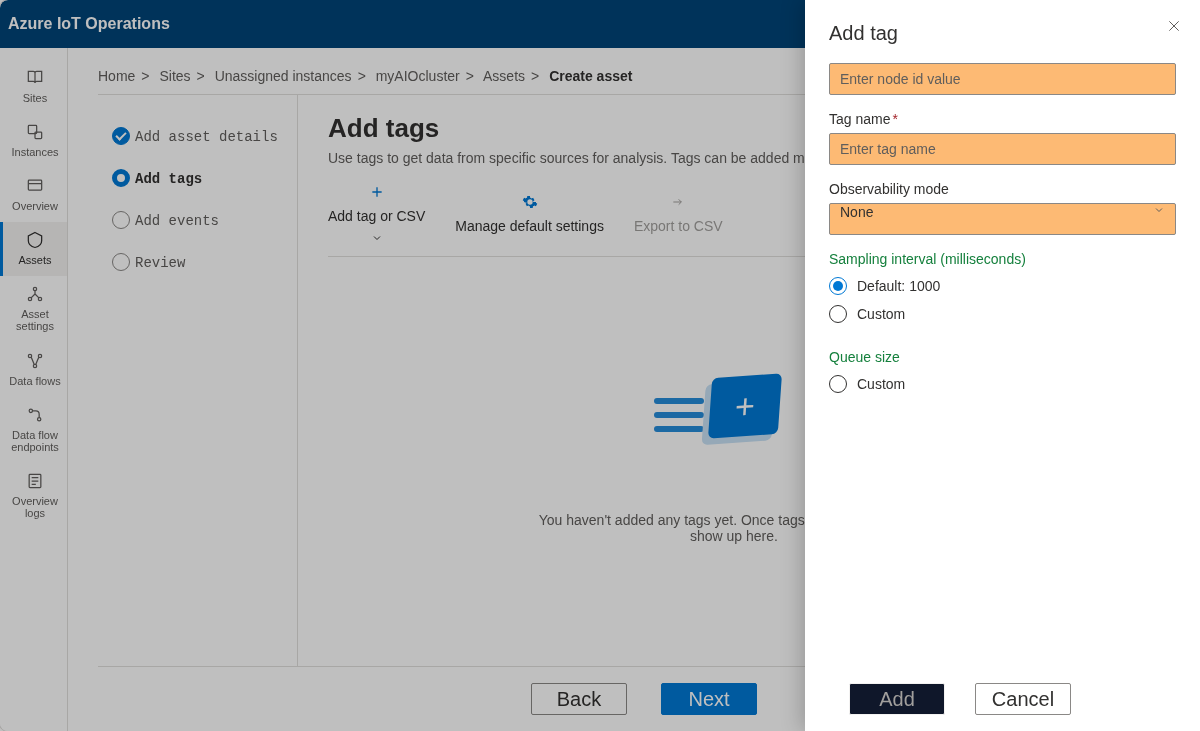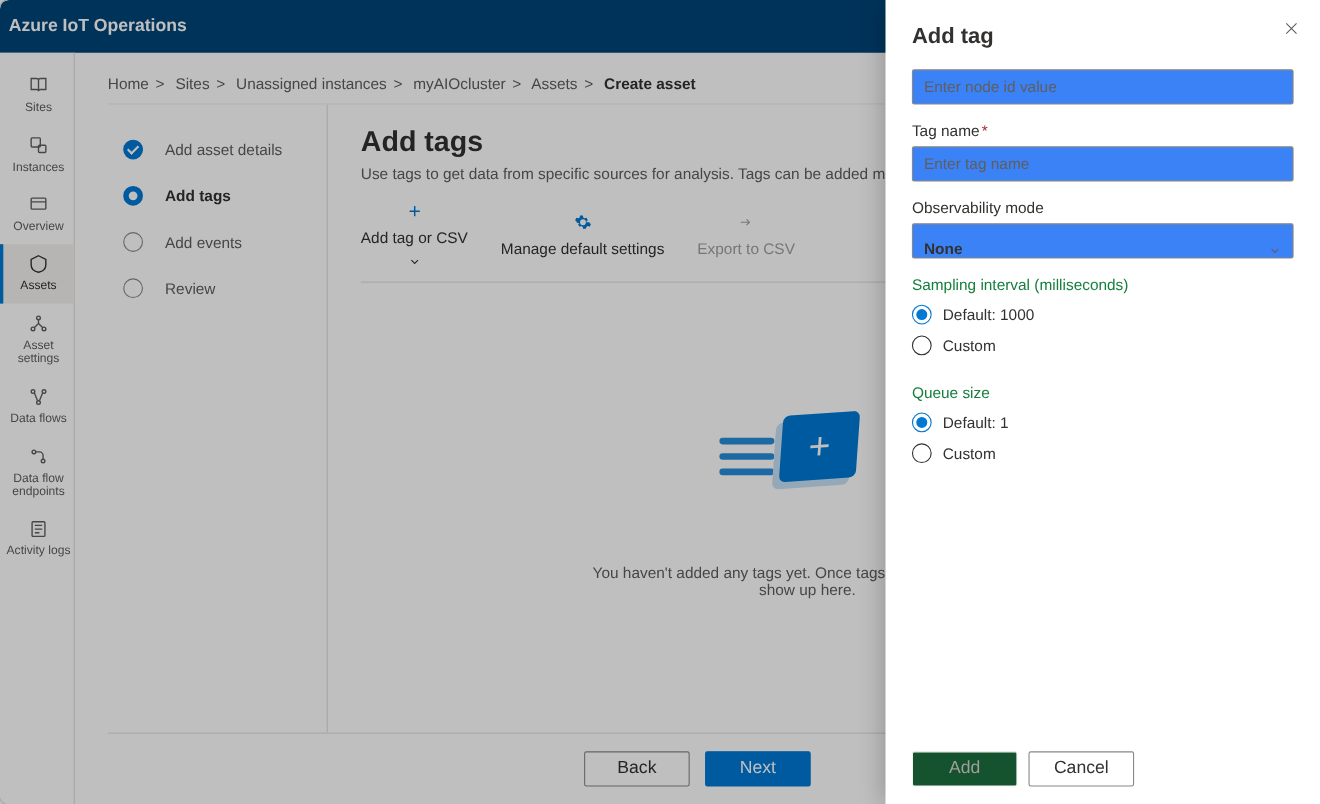--- a/index.html
+++ b/index.html
@@ -18,65 +18,65 @@
   .leftnav .label { text-align:center; line-height:1.1; }
 
   .main { flex:1; display:flex; flex-direction:column; position:relative; }
   .breadcrumb { padding:20px 30px 10px; color:#605e5c; font-size:14px;}
   .breadcrumb span.sep { margin:0 6px; }
   .breadcrumb .crumb { color:#605e5c; }
   .breadcrumb .current { color:#323130; font-weight:600;}
 
   .content { display:flex; flex:1; border-top:1px solid #e1dfdd; margin:0 30px; overflow:hidden; border-radius:0 0 8px 0;}
   .stepper { width:200px; border-right:1px solid #e1dfdd; padding:20px 0; }
-  .step { display:flex; align-items:center; gap:20px; padding:12px 14px; color:#605e5c; font-size:14px;}
+  .step { display:flex; align-items:flex-end; gap:5px; padding:12px 14px; color:#605e5c; font-size:14px;font-family:Liberation Mono, monospace;}
   .step .circ { width:18px; height:18px; border:1px solid #8a8886; border-radius:50%; display:flex; align-items:center; justify-content:center; flex:none;}
   .step.done .circ { background:#0078d4; border-color:#0078d4;}
   .step.done .circ::after { content:""; width:8px; height:4px; border-left:2px solid #fff; border-bottom:2px solid #fff; transform:rotate(-45deg); margin-top:-2px;}
   .step.current .circ { border:5px solid #0078d4; width:18px; height:18px; }
   .step.current { color:#323130; font-weight:700;}
   
   .panel { flex:1; padding:18px 30px; position:relative; display:flex; flex-direction:column;}
   .panel h1 { font-size:26px; font-weight:600; margin:0 0 6px;}
   .panel .desc { color:#605e5c; margin-bottom:12px; font-size:14px;}
   .toolbar { display:flex; align-items:center; gap:30px; border-bottom:1px solid #e1dfdd; padding:6px 0 12px;}
   .toolbar .tbtn { display:flex; align-items:center; gap:8px; color:#323130; cursor:pointer; font-size:14px;flex-direction:column;}
   .toolbar .tbtn.disabled { color:#a19f9d; }
   .toolbar svg { width:16px; height:16px; }
   .empty { flex:1; display:flex; flex-direction:column; align-items:center; justify-content:center; color:#605e5c;}
   .empty-art { width:160px; height:110px; position:relative; margin-bottom:40px;}
   .art-bar { position:absolute; width:50px; height:6px; background:#0078d4; border-radius:3px; opacity:.85;}
   .art-box { position:absolute; width:70px; height:60px; background:#0078d4; border-radius:6px; transform:rotate(-4deg) skewX(-8deg); box-shadow:-6px 6px 0 #c7e0f4; display:flex; align-items:center; justify-content:center;}
   .art-box::after { content:"+"; color:#fff; font-size:34px; font-weight:300;}
   
   .footer { display:flex; justify-content:center; gap:14px; padding:16px 0; border-top:1px solid #e1dfdd; margin:0 30px;}
-  .btn { min-width:96px; height:32px; border-radius:2px; font-size:16px; display:flex; align-items:center; justify-content:center; cursor:pointer;}
+  .btn { min-width:96px; height:32px; border-radius:2px; font-size:20px; display:flex; align-items:center; justify-content:center; cursor:pointer;margin-left:20px;}
   .btn.secondary { background:#fff; border:1px solid #8a8886; color:#323130;}
   .btn.primary { background:#0078d4; border:1px solid #0078d4; color:#fff;}
   
   .scrim { position:absolute; inset:0; background:rgba(0,0,0,0.25); }
   
   .flyout { position:absolute; top:0; right:0; bottom:0; width:395px; background:#fff; box-shadow:-4px 0 20px rgba(0,0,0,.2); display:flex; flex-direction:column; padding:22px 24px 16px; }
-  .flyout h2 { font-size:20px; font-weight:700; margin:0 0 18px;}
+  .flyout h2 { font-size:20px; font-weight:400; margin:0 0 18px;}
   .close-x { position:absolute; top:18px; right:18px; cursor:pointer; color:#605e5c; }
   .close-x svg { width:16px; height:16px;}
   .field { margin-bottom:16px;}
   .field label { display:block; font-size:14px; color:#323130; margin-bottom:6px;}
   .req { color:#a4262c; margin-left:2px;}
-  .input, .select { width:100%; height:32px; border:1px solid #8a8886; border-radius:2px; padding:0 10px; font-size:14px; color:#323130; background:#3b82f6;}
+  .input, .select { width:100%; height:32px; border:1px solid #8a8886; border-radius:2px; padding:0 10px; font-size:14px; color:#323130; background:#fdba74;}
   .input::placeholder { color:#605e5c; }
-  .select { display:flex; align-items:flex-end; justify-content:space-between; cursor:pointer;font-weight:bold;}
+  .select { display:flex; align-items:flex-start; justify-content:space-between; cursor:pointer;}
   .select svg { width:12px; height:12px; color:#605e5c;}
   .grouplabel { font-size:14px; color:#15803d; margin-bottom:10px;}
   .radio-row { display:flex; align-items:center; gap:10px; margin-bottom:10px; cursor:pointer;}
   .radio { width:18px; height:18px; border:1px solid #323130; border-radius:50%; display:flex; align-items:center; justify-content:center; flex:none;}
   .radio.checked { border-color:#0078d4;}
   .radio.checked::after { content:""; width:10px; height:10px; background:#0078d4; border-radius:50%;}
   .flyout-footer { margin-top:auto; display:flex; gap:10px;}
-  .btn.disabled { background:#14532d; color:#a19f9d; border:1px solid #f3f2f1; cursor:default;}
+  .btn.disabled { background:#0f172a; color:#a19f9d; border:1px solid #f3f2f1; cursor:default;}
   
   .rounded-app { border-radius:8px; overflow:hidden; box-shadow:0 0 0 1px #e1dfdd; height:100%;}
 </style>
 </head>
 <body>
 
 <div class="rounded-app">
 <div class="topbar">
   <div class="title">Azure IoT Operations</div>
 </div>
@@ -133,21 +133,21 @@
             <circle cx="17" cy="17" r="2"></circle>
             <path d="M9 7h4a4 4 0 014 4v4"></path>
           </svg>
       <span class="label">Data flow endpoints</span>
     </div>
     <div class="item">
       <svg viewBox="0 0 24 24" fill="none" stroke="currentColor" stroke-width="1.5">
             <rect x="5" y="4" width="14" height="16" rx="1"></rect>
             <path d="M8 8h8M8 12h8M8 16h5"></path>
           </svg>
-      <span class="label">Activity logs</span>
+      <span class="label">Overview logs</span>
     </div>
   </div>
 
   <div class="main">
     <div class="breadcrumb">
       <span class="crumb">Home</span><span class="sep">&gt;</span>
       <span class="crumb">Sites</span><span class="sep">&gt;</span>
       <span class="crumb">Unassigned instances</span><span class="sep">&gt;</span>
       <span class="crumb">myAIOcluster</span><span class="sep">&gt;</span>
       <span class="crumb">Assets</span><span class="sep">&gt;</span>
@@ -261,24 +261,20 @@
     </div>
     <div class="radio-row">
       <span class="radio"></span>
       <span>Custom</span>
     </div>
   </div>
 
   <div class="field">
     <div class="grouplabel">Queue size</div>
     <div class="radio-row">
-      <span class="radio checked"></span>
-      <span>Default: 1</span>
-    </div>
-    <div class="radio-row">
       <span class="radio"></span>
       <span>Custom</span>
     </div>
   </div>
 
   <div class="flyout-footer">
     <div class="btn disabled">
         <span>Add</span>
       </div>
     <div class="btn secondary">

